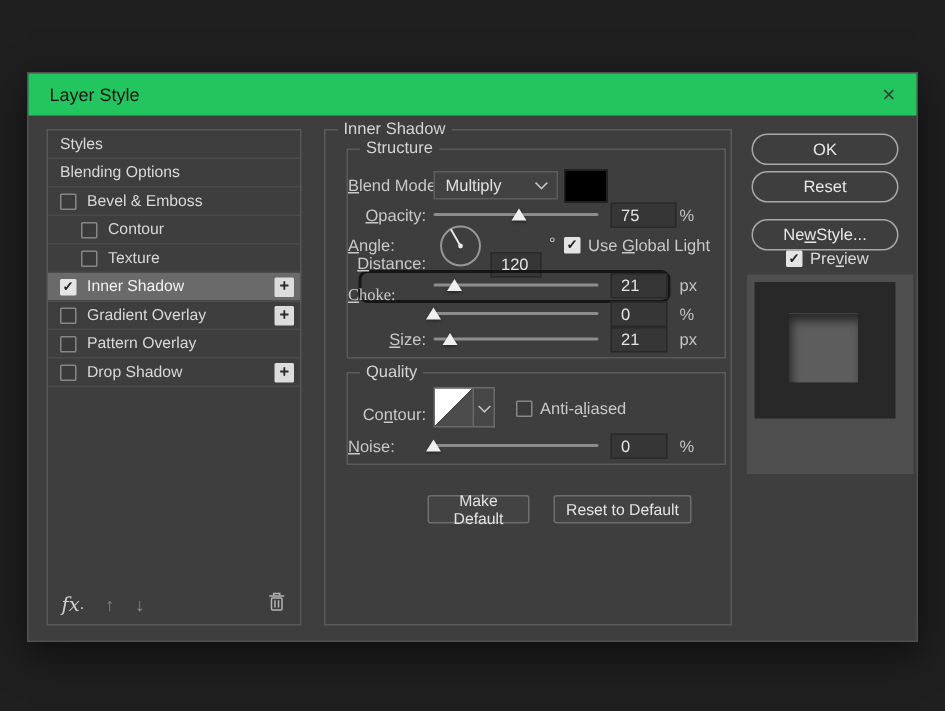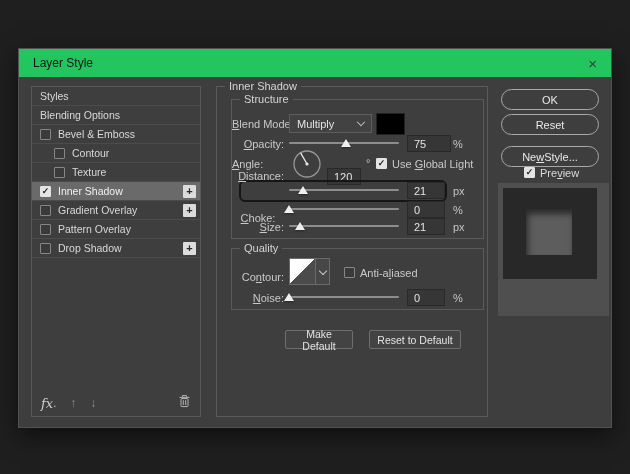--- a/index.html
+++ b/index.html
@@ -164,21 +164,21 @@
       <div class="ring" style="left:7px;top:80px;width:208px;height:22px;"></div>
       <div class="abs lbl" style="left:0;top:70px;width:52px;text-align:right;"><span class="mn">D</span><span>istance:</span></div>
       <div class="track" style="left:57px;top:89px;width:110px;">
         <div class="thumb" style="top: -3px; left: 13%;"></div>
       </div>
       <div class="input" style="left:175px;top:82px;width:38px;">
           <span>21</span>
         </div>
       <span class="unit" style="left:221px;top:85px;">px</span>
 
-      <div class="abs lbl" style="left:0;top:112px;width:52px;text-align:center;"><span class="mn">C</span><span>hoke:</span></div>
+      <div class="abs lbl" style="left:0;top:91px;width:52px;text-align:left;font-family:Liberation Serif, serif;"><span class="mn">C</span><span>hoke:</span></div>
       <div class="track" style="left:57px;top:108px;width:110px;">
         <div class="thumb" style="top: -3px; left: 0%;"></div>
       </div>
       <div class="input" style="left:175px;top:101px;width:38px;">
           <span>0</span>
         </div>
       <span class="unit" style="left:221px;top:104px;">%</span>
 
       <div class="abs lbl" style="left:0;top:121px;width:52px;text-align:right;"><span class="mn">S</span><span>ize:</span></div>
       <div class="track" style="left:57px;top:125px;width:110px;">
@@ -194,21 +194,21 @@
       <span class="legend">Quality</span>
 
       <div class="abs lbl" style="left:0;top:22px;width:52px;text-align:right;"><span>Co</span><span class="mn">n</span><span>tour:</span></div>
       <div class="abs" style="left:57px;top:9px;width:27px;height:27px;border:1px solid #6a6a6a;background:linear-gradient(135deg,#ffffff 49.5%,#4b4b4b 50%);"></div>
       <div class="abs" style="left:84px;top:9px;width:14px;height:27px;border:1px solid #6a6a6a;border-left:none;background:#474747;display:flex;align-items:center;justify-content:center;">
         <span class="chev" style="margin:0 0 2px 0;"></span>
       </div>
       <span class="cb abs" style="left:112px;top:18px;"></span>
       <div class="abs lbl" style="left:128px;top:18px;"><span>Anti-a</span><span class="mn">l</span><span>iased</span></div>
 
-      <div class="abs lbl" style="left:0;top:43px;width:52px;text-align:right;"><span class="mn">N</span><span>oise:</span></div>
+      <div class="abs lbl" style="left:0;top:43px;width:52px;text-align:left;"><span class="mn">N</span><span>oise:</span></div>
       <div class="track" style="left:57px;top:47px;width:110px;">
         <div class="thumb" style="top: -3px; left: 0%;"></div>
       </div>
       <div class="input" style="left:175px;top:40px;width:38px;">
           <span>0</span>
         </div>
       <span class="unit" style="left:221px;top:43px;">%</span>
     </div>
 
     <button class="rbtn" style="left:68px;top:243px;width:68px;">Make Default</button>

